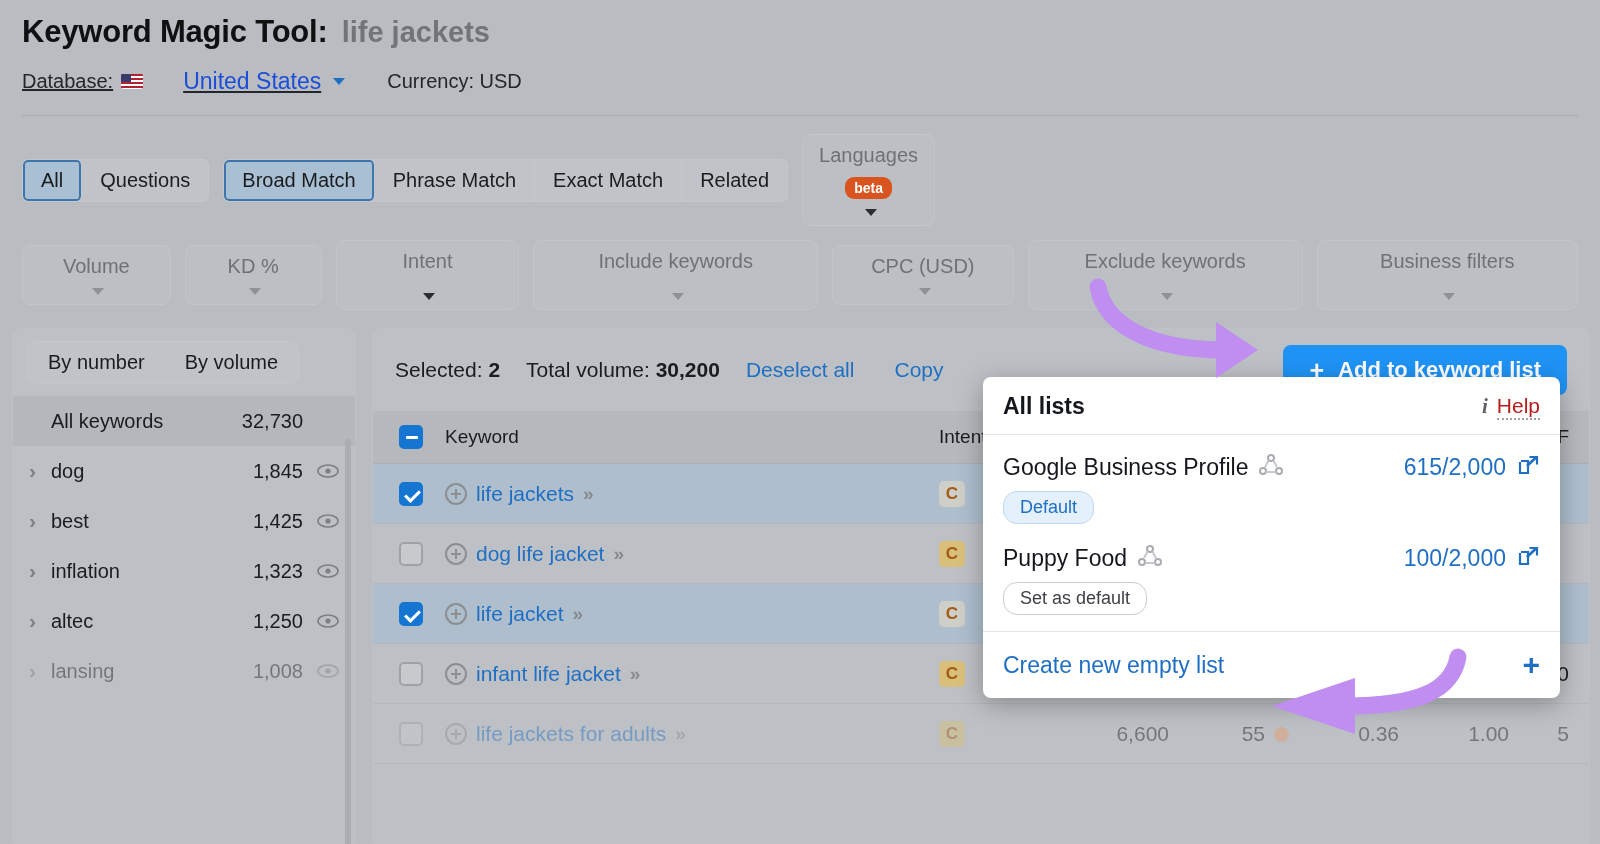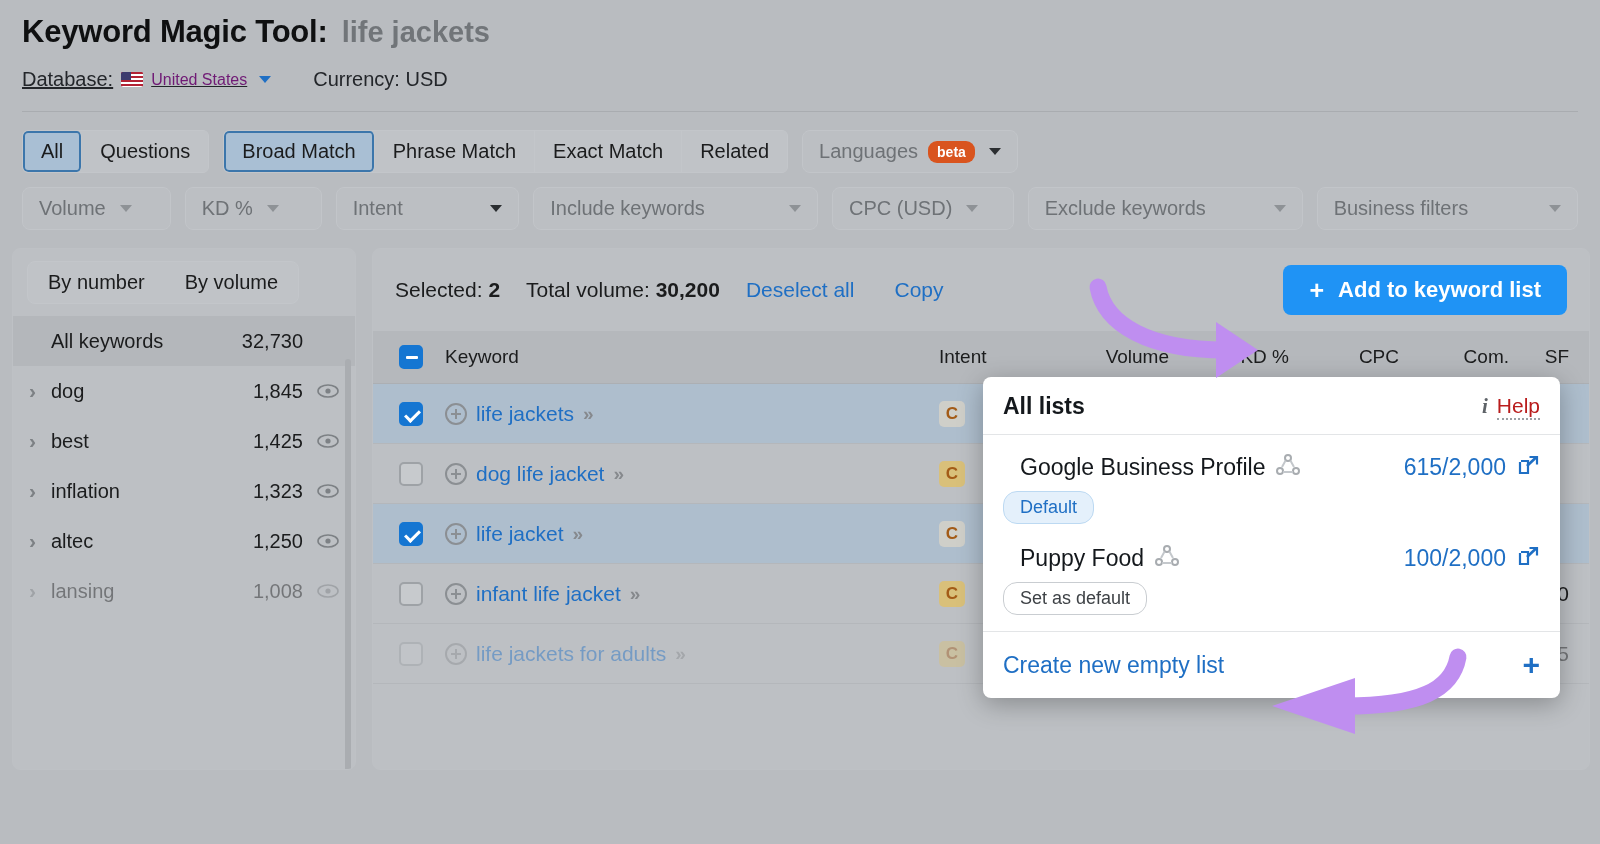--- a/index.html
+++ b/index.html
@@ -16,36 +16,36 @@
   #header { padding:14px 22px 0 22px; }
   .title-row { display:flex; align-items:baseline; gap:14px; }
   .title-main { font-size:31px; font-weight:bold; color:#0f1011; letter-spacing:-0.2px; }
   .title-sub { font-size:29px; font-weight:bold; color:#717579; }
   .meta-row { display:flex; align-items:center; gap:42px; margin-top:18px; font-size:20px; color:#23262a; }
   .db-group { display:flex; align-items:center; gap:8px;text-decoration:underline; }
   .flag { width:22px; height:15px; display:inline-block; position:relative; border-radius:2px; overflow:hidden; background:#b22234; }
   .flag .stripes { position:absolute; inset:0;
     background:repeating-linear-gradient(to bottom,#b22234 0 2px,#ffffff 2px 4px); }
   .flag .canton { position:absolute; left:0; top:0; width:10px; height:8px; background:#3c3b6e; }
-  .db-link { color:#701a75; font-size:16px; cursor:pointer; }
+  .db-link { color:#1d4ed8; font-size:23px; cursor:pointer;margin-left:32px; }
   .caret { display:inline-block; width:0;height:0; border-left:6px solid transparent; border-right:6px solid transparent; border-top:7px solid #1f6fc4; margin-left:4px; }
   .caret-dark { border-top-color:#2b2e31; }
   .caret-grey { border-top-color:#8e9296; }
 
   .divider { height:1px; background:#a9acb0; margin-top:20px; }
 
   
   #filters { padding:18px 22px 0 22px; }
   .filter-row { display:flex; align-items:center; gap:14px; }
   .filter-row + .filter-row { margin-top:14px; }
   .seg { display:flex; border:1px solid #c3c6ca; border-radius:6px; overflow:hidden; background:#c0c3c7; }
   .seg .seg-btn { padding:9px 18px; font-size:20px; color:#1b1c1d; cursor:pointer; background:transparent; border-right:1px solid #c3c6ca; white-space:nowrap; }
   .seg .seg-btn:last-child { border-right:none; }
   .seg .seg-btn.active { background:#a9bfd4; box-shadow:inset 0 0 0 2px #3c76ab; border-radius:5px; }
-  .pill { display:flex; align-items:center; gap:10px; padding:9px 16px; border:1px solid #c2c5c9; border-radius:8px; background:#bcbfc3; font-size:20px; color:#6e7276; cursor:pointer; white-space:nowrap; }
+  .pill { display:flex; align-items:center; gap:10px; padding:9px 16px; border:1px solid #c2c5c9; border-radius:8px; background:#bcbfc3; font-size:20px; color:#6e7276; cursor:pointer; white-space:nowrap;flex-direction:column; }
   .pill .sp { flex:1; }
   .badge-beta { background:#d9541e; color:#fff; font-size:14px; font-weight:bold; padding:3px 9px; border-radius:9px; }
 
   
   #body { display:flex; gap:16px; padding:18px 10px 0 12px; height:540px; }
 
   
   #sidebar { width:344px; border:1px solid #bec1c5; border-radius:8px; background:#bdc0c4; overflow:hidden; position:relative; }
   .side-head { padding:12px 14px; }
   .side-seg { display:flex; border:1px solid #c3c6ca; border-radius:8px; overflow:hidden; background:#c0c3c7; width:fit-content; }
@@ -94,21 +94,21 @@
 
   
   #dropdown { position:absolute; left:983px; top:377px; width:577px; background:#fff; border-radius:8px; box-shadow:0 6px 26px rgba(0,0,0,.28); overflow:hidden; z-index:40; }
   .dd-head { display:flex; align-items:center; padding:16px 20px 14px 20px; border-bottom:1px solid #e3e5e7; }
   .dd-title { font-size:23px; font-weight:bold; color:#14181c; flex:1; }
   .dd-help { display:flex; align-items:center; gap:9px; }
   .i-icon { font-family:"Liberation Serif", serif; font-style:italic; font-weight:bold; font-size:21px; color:#5e6368; }
   .help-txt { font-size:21px; color:#b91c1c; border-bottom:2px dotted #9ba0a5; }
   .dd-list { padding:4px 20px 10px 20px; }
   .dd-row-top { display:flex; align-items:center; margin-top:14px; }
-  .dd-name { font-size:23px; color:#14181c;margin-left:17px; }
+  .dd-name { font-size:23px; color:#14181c; }
   .share-ic { margin-left:10px; }
   .dd-spacer { flex:1; }
   .dd-count { font-size:23px; color:#1f6fc4; }
   .ext-ic { margin-left:11px; }
   .tag { display:inline-block; margin-top:10px; margin-bottom:6px; font-size:18px; padding:5px 16px; border-radius:14px; }
   .tag.default { color:#1f6fc4; background:#e4f0fb; border:1px solid #bcd9f2; }
   .tag.setdef { color:#3e4246; background:#fff; border:1px solid #c9cdd1; }
   .dd-foot { display:flex; align-items:center; padding:18px 20px; border-top:1px solid #e3e5e7; }
   .dd-create { font-size:23px; color:#1f6fc4; cursor:pointer; }
   .dd-plus { font-size:30px; color:#1f6fc4; font-weight:bold; line-height:1; }

